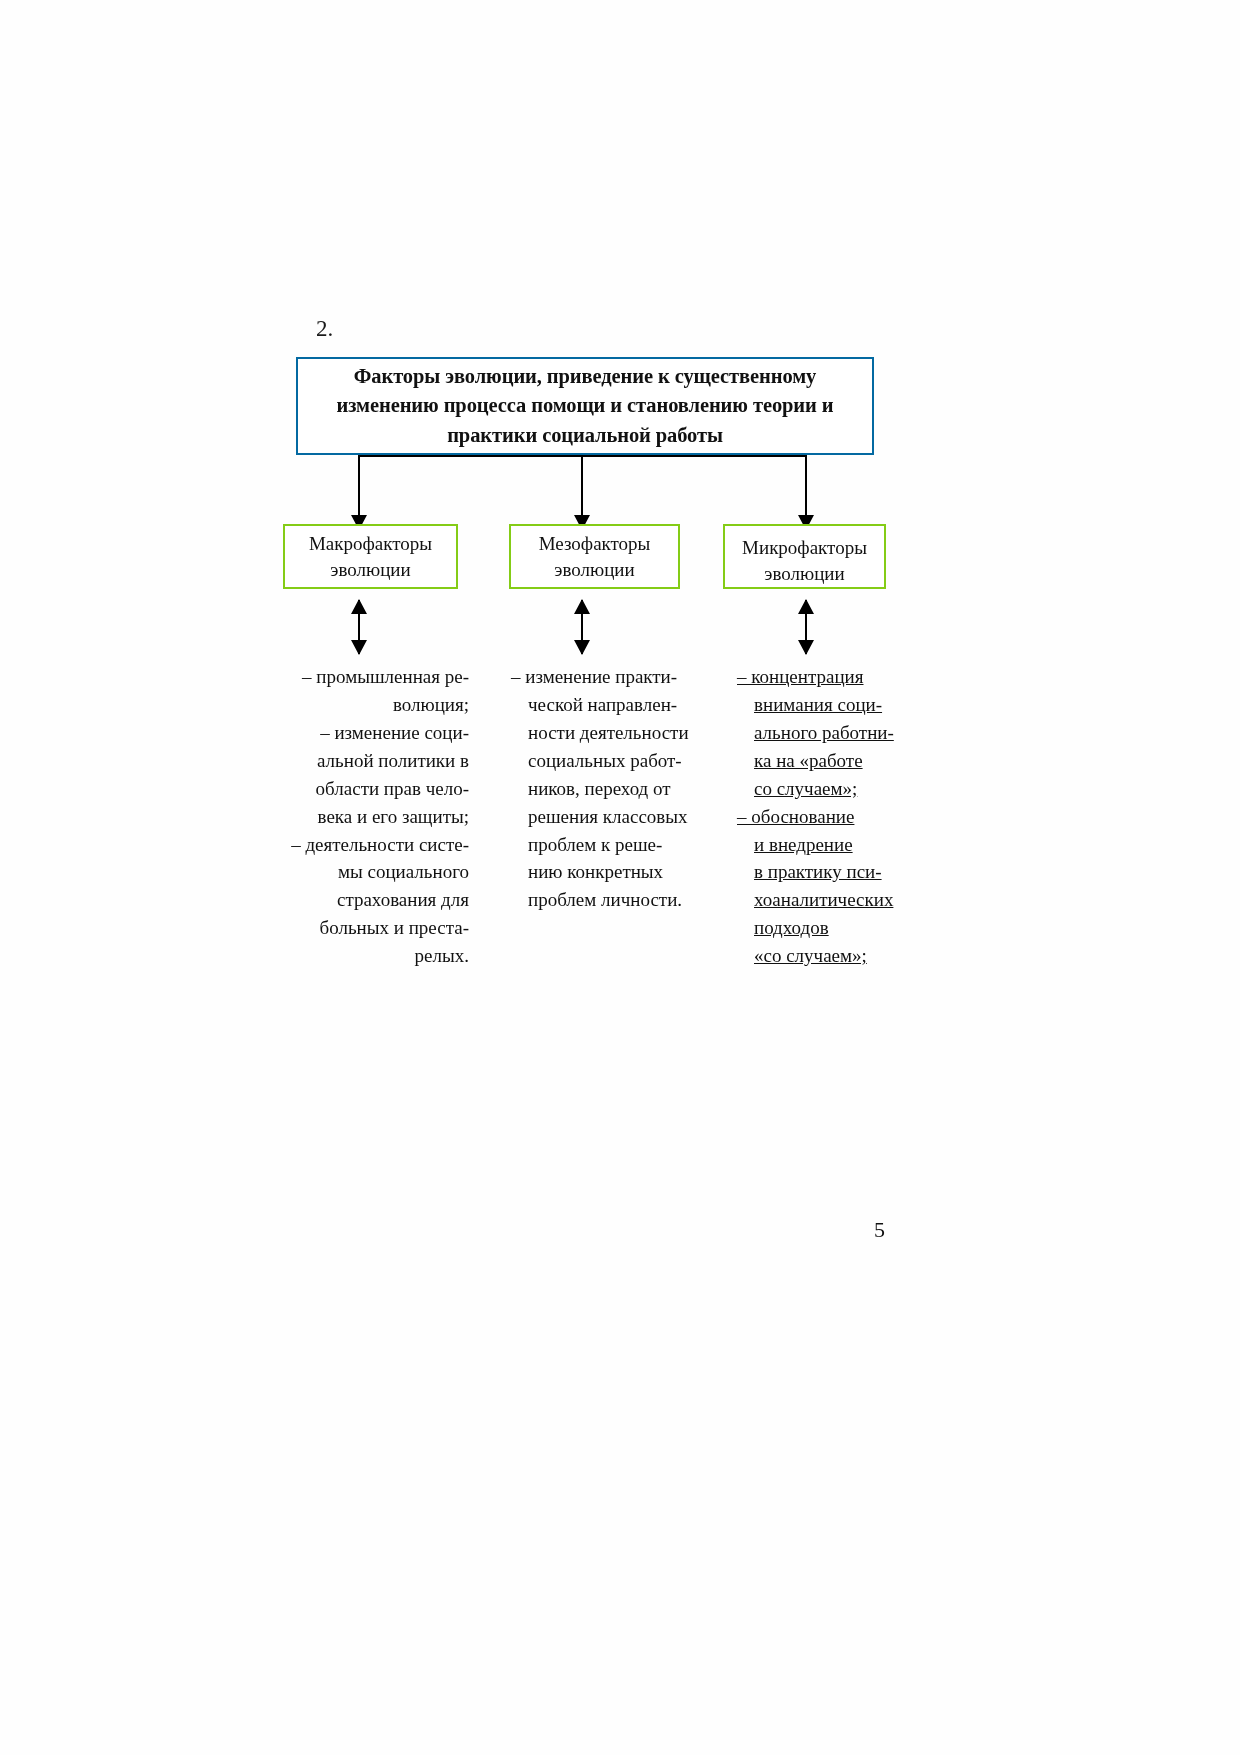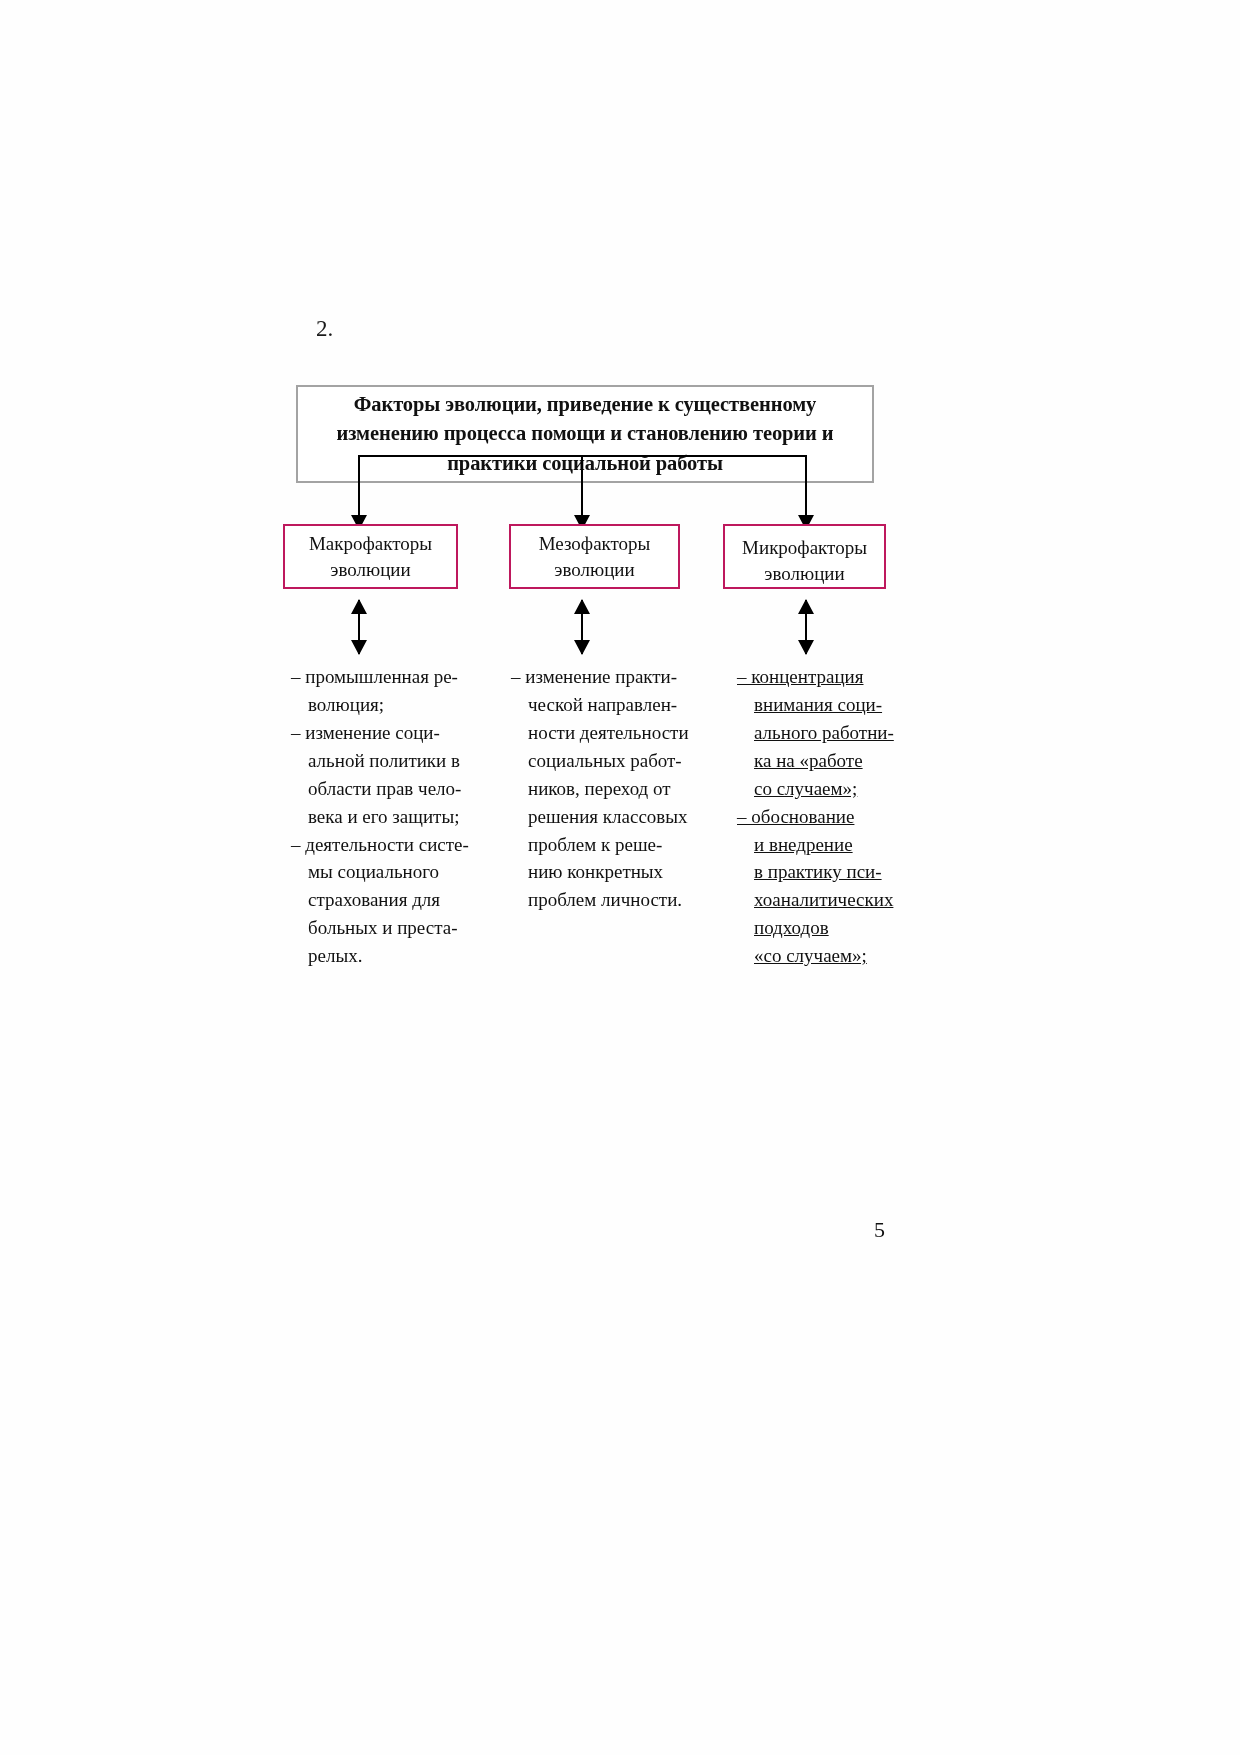--- a/index.html
+++ b/index.html
@@ -32,27 +32,26 @@
     color: #1a1a1a;
   }
 
   
   .title-box {
     position: absolute;
     left: 296px;
     top: 357px;
     width: 578px;
     height: 98px;
-    border: 2px solid #a3a3a3;
+    border: 2px solid #0369a1;
     box-sizing: border-box;
     display: flex;
     align-items: center;
     justify-content: center;
     background: #ffffff;
-    margin-top: 28px;
   }
   .title-text {
     font-weight: bold;
     font-size: 20.5px;
     line-height: 1.42;
     text-align: center;
     padding: 0 14px;
     letter-spacing: -0.1px;
   }
 
@@ -76,21 +75,21 @@
     width: 0;
     height: 0;
     border-left: 8px solid transparent;
     border-right: 8px solid transparent;
     border-top: 15px solid #000000;
   }
 
   
   .cat-box {
     position: absolute;
-    border: 2px solid #be185d;
+    border: 2px solid #84cc16;
     box-sizing: border-box;
     background: #ffffff;
     display: flex;
     align-items: center;
     justify-content: center;
     text-align: center;
   }
   .cat-text {
     font-size: 19px;
     line-height: 1.36;
@@ -185,21 +184,21 @@
     <div class="cat-text">
       <span>Микрофакторы</span><br>
       <span>эволюции</span>
     </div>
   </div>
 
   <div class="dbl-arrow" style="left:358px; top:600px; height:54px;"></div>
   <div class="dbl-arrow" style="left:581px; top:600px; height:54px;"></div>
   <div class="dbl-arrow" style="left:805px; top:600px; height:54px;"></div>
 
-  <div class="col" style="left:291px; top:663px; width:178px;">
+  <div class="col" style="left:291px; top:663px; width:178px;text-align:right;">
     <span class="bullet">– промышленная   ре-
 волюция;</span>
     <span class="bullet">– изменение соци-
 альной  политики в
 области прав чело-
 века и его защиты;</span>
     <span class="bullet">– деятельности систе-
 мы социального
 страхования для
 больных и преста-

